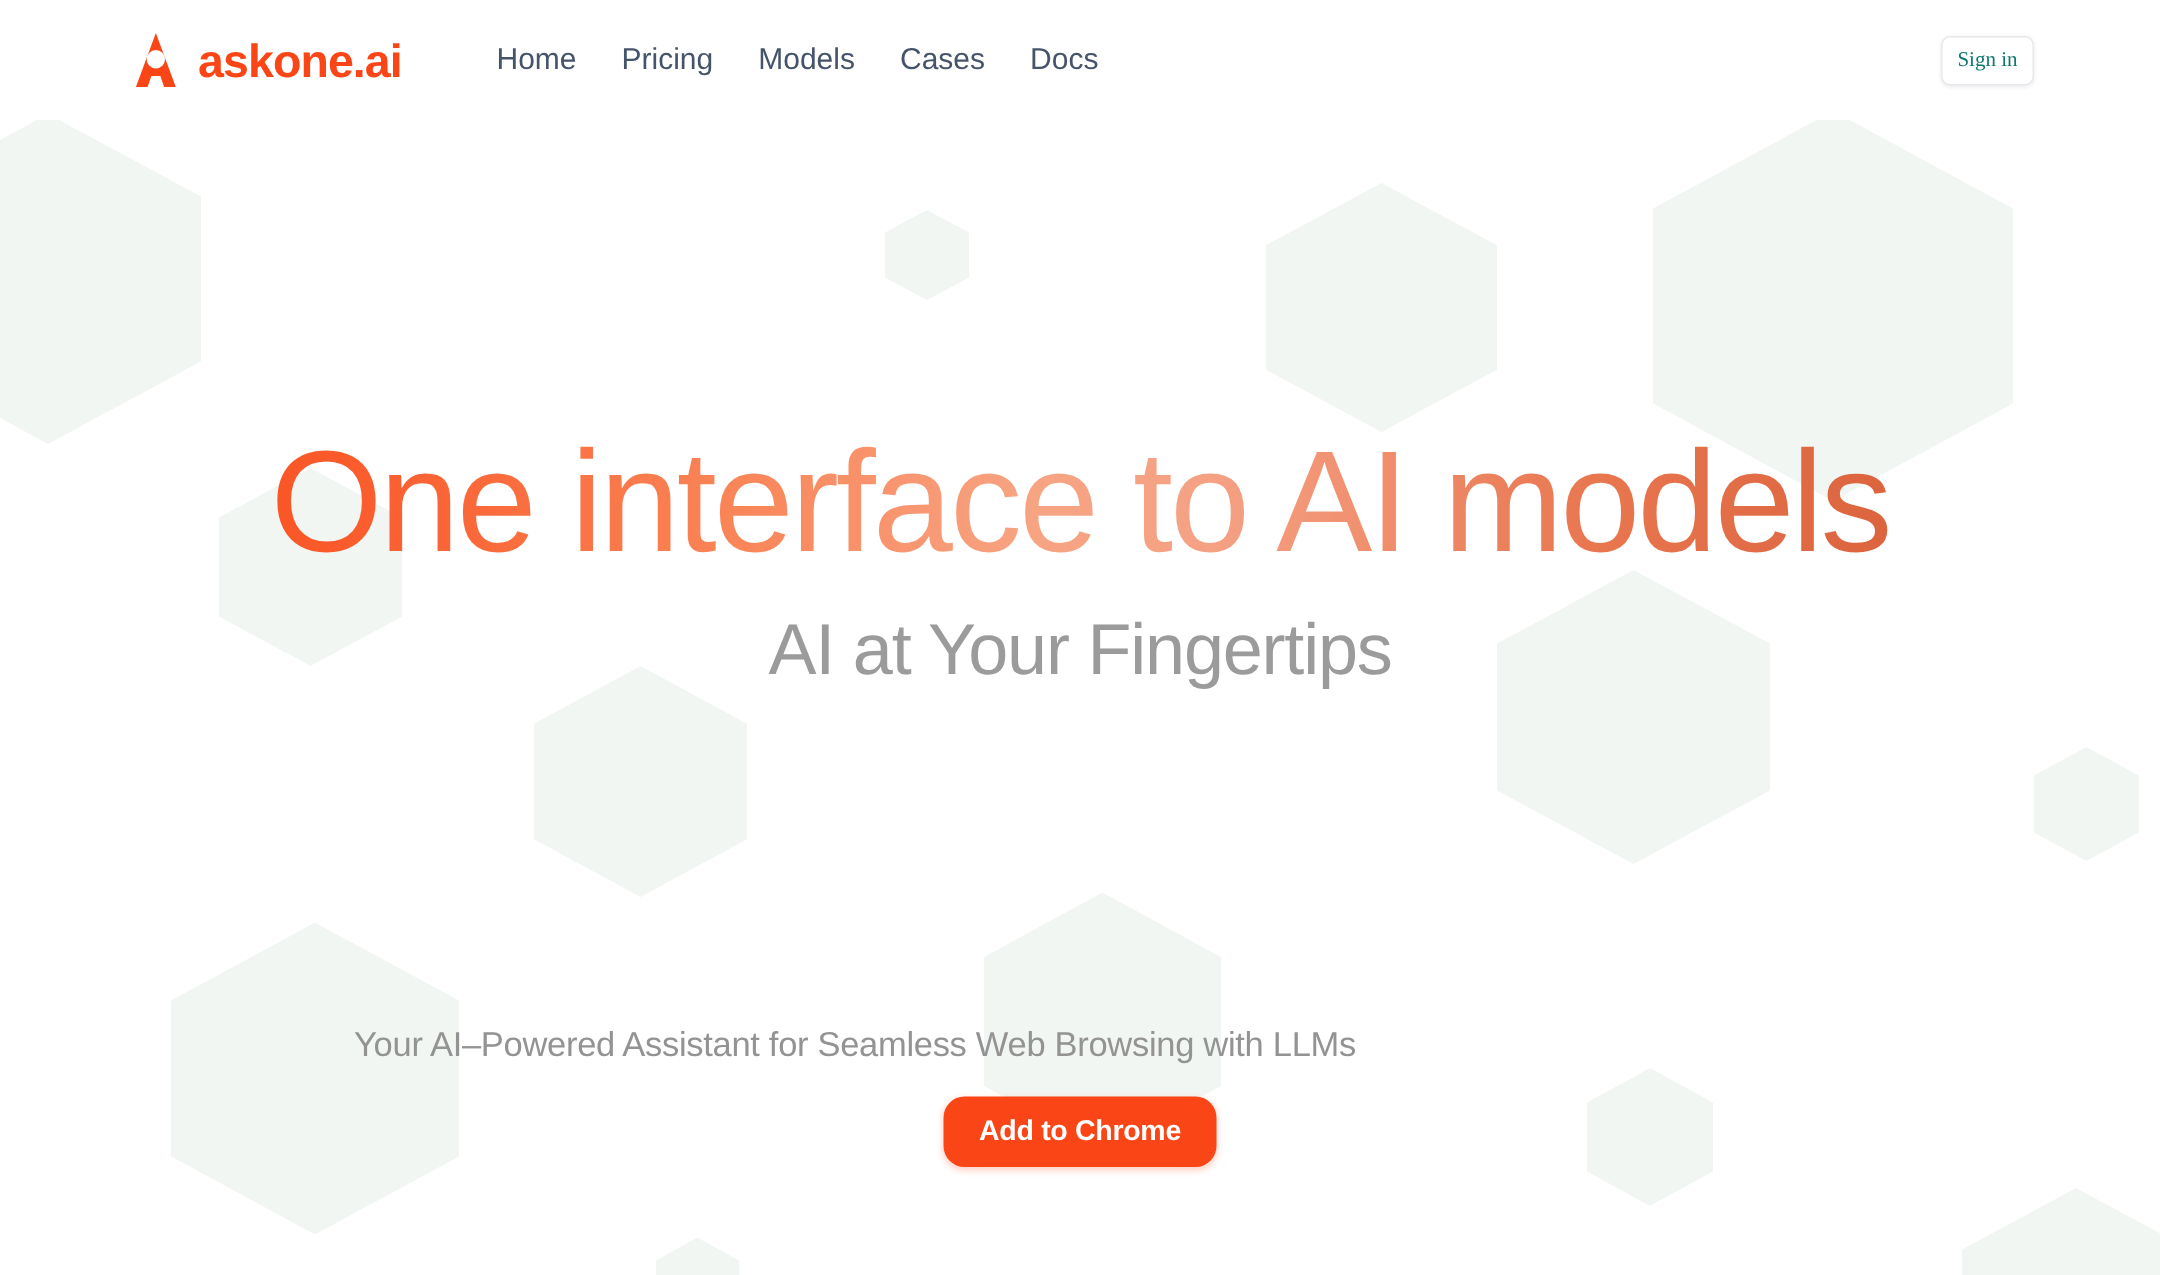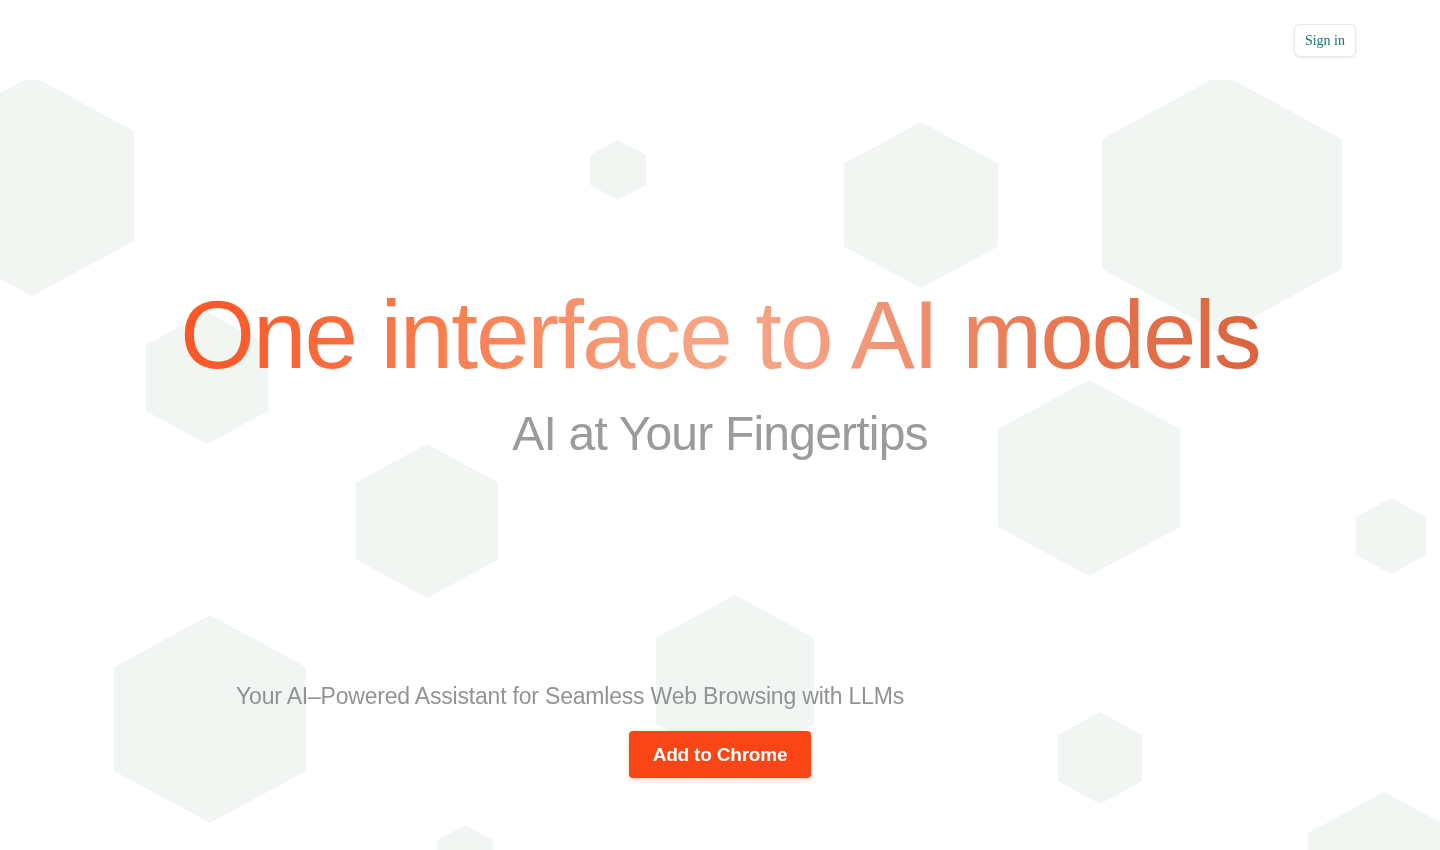--- a/index.html
+++ b/index.html
@@ -163,21 +163,21 @@
     left: 0;
     width: 1440px;
     display: flex;
     justify-content: center;
   }
   #cta-add-chrome {
     height: 47px;
     padding: 0 24px;
     background: #fa4616;
     border: none;
-    border-radius: 4px;
+    border-radius: 14px;
     box-shadow: 0 2px 5px rgba(250,70,22,0.28);
     color: #ffffff;
     font-family: "Liberation Sans", sans-serif;
     font-size: 19px;
     font-weight: 700;
     letter-spacing: -0.2px;
     cursor: pointer;
     display: flex;
     align-items: center;
     justify-content: center;
@@ -207,21 +207,35 @@
     <div class="hex" style="left: 1356px; top: 418px; width: 70px; height: 76px; background: rgb(242, 246, 243);"></div>
     <div class="hex" style="left: 114px; top: 535px; width: 192px; height: 208px; background: rgb(242, 246, 243);"></div>
     <div class="hex" style="left: 656px; top: 515px; width: 158px; height: 172px; background: rgb(242, 246, 243);"></div>
     <div class="hex" style="left: 1058px; top: 632px; width: 84px; height: 92px; background: rgb(242, 246, 243);"></div>
     <div class="hex" style="left: 437px; top: 745px; width: 56px; height: 62px; background: rgb(242, 246, 243);"></div>
     <div class="hex" style="left: 1308px; top: 712px; width: 152px; height: 164px; background: rgb(242, 246, 243);"></div>
   </div>
 
 <header id="site-header">
 
-
+  <a id="brand" href="#">
+    <svg id="brand-mark" width="40" height="42" viewBox="0 0 40 42" aria-hidden="true">
+      <path d="M19.9 3 L33.2 39 L25.4 39 L22.9 31.6 L16.9 31.6 L14.4 39 L6.6 39 Z" fill="#fa4616"></path>
+      <circle cx="19.9" cy="20.5" r="6.1" fill="#ffffff"></circle>
+    </svg>
+    <span id="brand-name">askone.ai</span>
+  </a>
+
+  <nav id="main-nav">
+    <a class="nav-link" href="#">Home</a>
+    <a class="nav-link" href="#">Pricing</a>
+    <a class="nav-link" href="#">Models</a>
+    <a class="nav-link" href="#">Cases</a>
+    <a class="nav-link" href="#">Docs</a>
+  </nav>
 
   <button id="signin-button">Sign in</button>
 
 </header>
 
 <main id="hero">
 
   <h1 id="hero-headline">One interface to AI models</h1>
 
   <h2 id="hero-subtitle">AI at Your Fingertips</h2>

